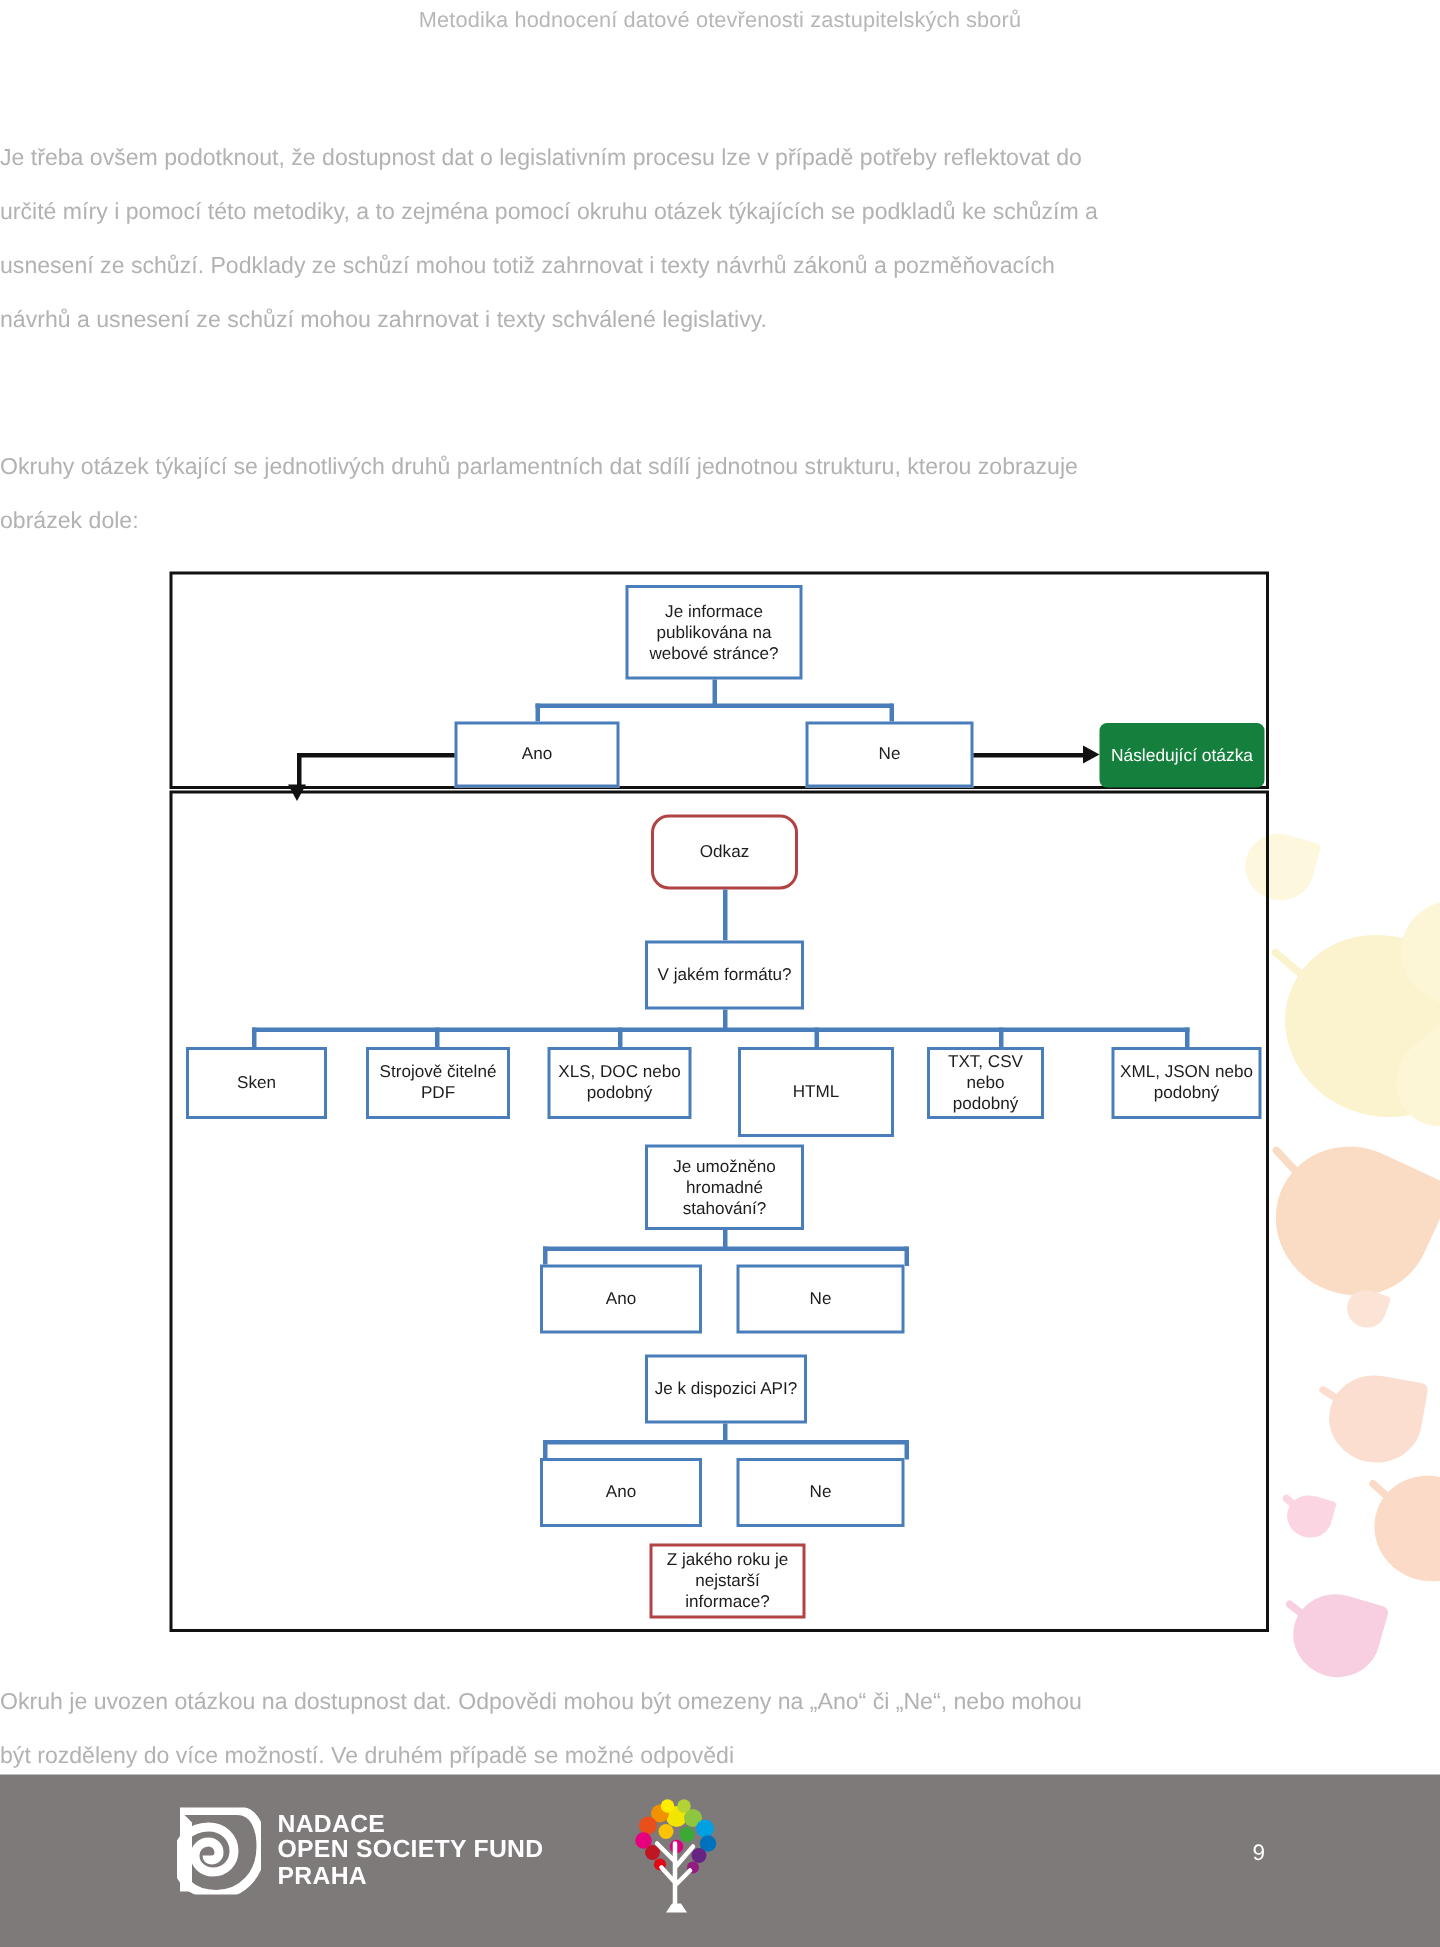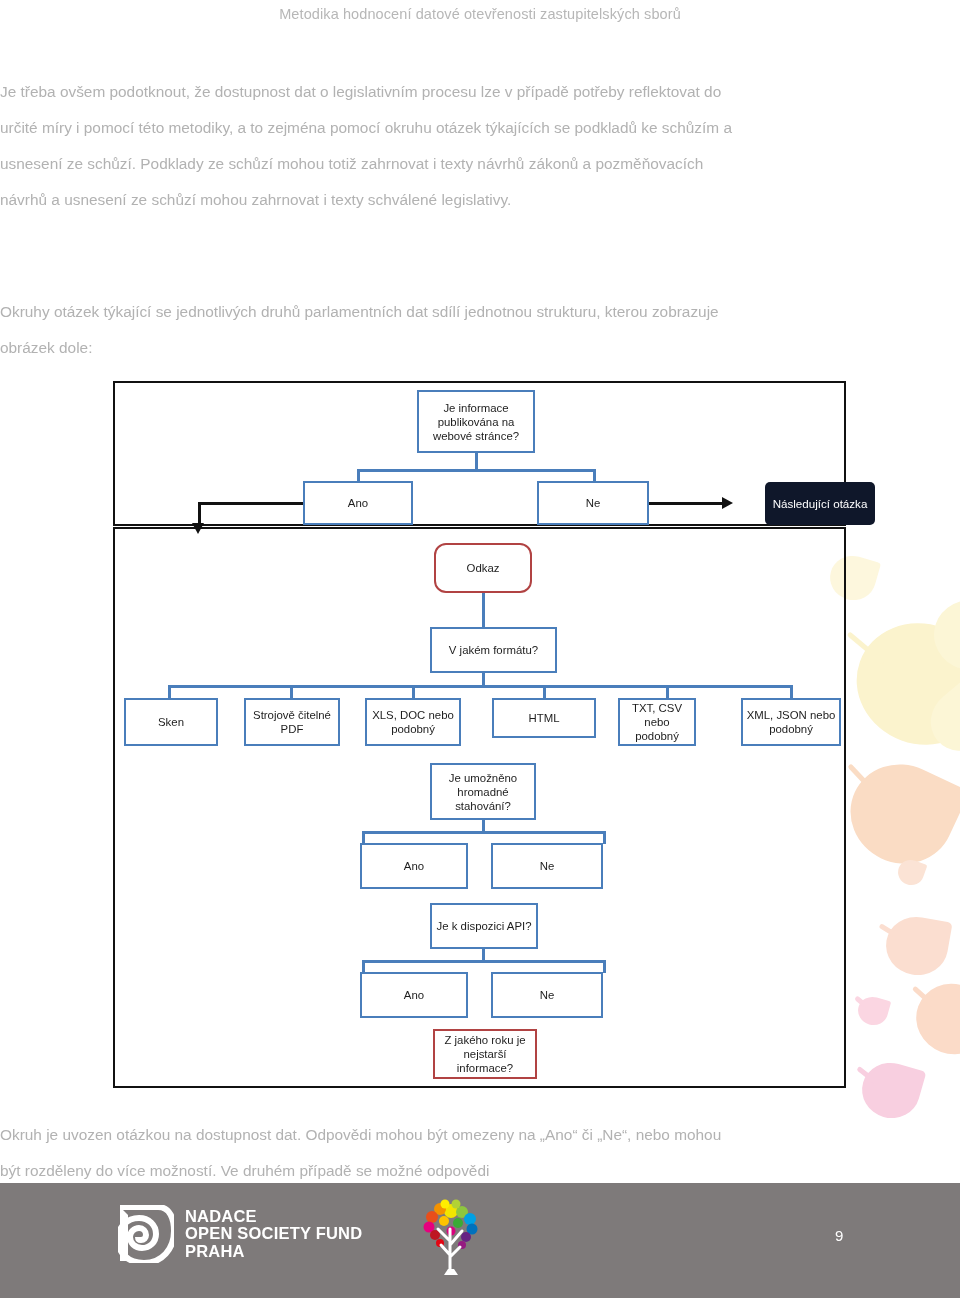--- a/index.html
+++ b/index.html
@@ -32,21 +32,21 @@
     letter-spacing:.1px;
     z-index:3;
   }
   .para{
     color:#b2b2b2;
     font-size:15.4px;
     line-height:36px;
     text-align:left;
     margin:0;
   }
-  .para-1{position:absolute;top:74px;width:740px;}
+  .para-1{position:absolute;top:88px;width:740px;}
   .para-2{position:absolute;top:294px;width:740px;}
   .para-3{position:absolute;top:1117px;width:745px;}
 
   
   .figure{
     position:absolute;left:113px;top:381px;width:733px;height:707px;z-index:3;
   }
   .fig-sec{
     position:absolute;left:0;
     width:100%;
@@ -64,23 +64,22 @@
     background:#ffffff;
     color:#1d1d1d;
     font-size:11.4px;
     line-height:14px;
     display:flex;align-items:center;justify-content:center;
     text-align:center;
     padding:2px 3px;
   }
   .node.red{border-color:#b14343;}
   .node.dark{
-    border:none;background:#0f172a;color:#ffffff;border-radius:5px;
+    border:none;background:#15803d;color:#ffffff;border-radius:5px;
     font-size:11.6px;
-    margin-left:32px;
   }
 
   
   .conn{position:absolute;background:#4a7ebb;}
   .conn.v{width:2.5px;}
   .conn.h{height:2.5px;}
   .blk{position:absolute;background:#111;}
   .blk.v{width:2.5px;}
   .blk.h{height:2.5px;}
   .arrow-head{
@@ -192,35 +191,35 @@
   <div class="blk v" style="left:85px;top:121px;height:26px;"></div>
   <div class="arrow-head arrow-down" style="left:79px;top:142px;"></div>
 
   <div class="blk h" style="left:536px;top:121px;width:76px;"></div>
   <div class="arrow-head arrow-right" style="left:609px;top:116px;"></div>
 
   <div class="node red" style="left:321px;top:162px;width:98px;height:50px;border-radius:12px;">Odkaz</div>
 
   <div class="conn v" style="left:369px;top:212px;height:34px;"></div>
 
-  <div class="node" style="left:317px;top:246px;width:127px;height:46px;">V jakém formátu?</div>
+  <div class="node" style="left:317px;top:246px;width:106px;height:46px;">V jakém formátu?</div>
 
   <div class="conn v" style="left:369px;top:292px;height:14px;"></div>
   <div class="conn h" style="left:55px;top:304px;width:625px;"></div>
   <div class="conn v" style="left:55px;top:304px;height:14px;"></div>
   <div class="conn v" style="left:177px;top:304px;height:14px;"></div>
   <div class="conn v" style="left:299px;top:304px;height:14px;"></div>
   <div class="conn v" style="left:430px;top:304px;height:14px;"></div>
   <div class="conn v" style="left:553px;top:304px;height:14px;"></div>
   <div class="conn v" style="left:677px;top:304px;height:14px;"></div>
 
   <div class="node" style="left:11px;top:317px;width:94px;height:48px;">Sken</div>
   <div class="node" style="left:131px;top:317px;width:96px;height:48px;">Strojově čitelné PDF</div>
   <div class="node" style="left:252px;top:317px;width:96px;height:48px;">XLS, DOC nebo podobný</div>
-  <div class="node" style="left:379px;top:317px;width:104px;height:40px;">HTML</div>
+  <div class="node" style="left:379px;top:317px;width:104px;height:60px;">HTML</div>
   <div class="node" style="left:505px;top:317px;width:78px;height:48px;">TXT, CSV nebo podobný</div>
   <div class="node" style="left:628px;top:317px;width:100px;height:48px;">XML, JSON nebo podobný</div>
 
   <div class="node" style="left:317px;top:382px;width:106px;height:57px;text-align:center;">Je umožněno hromadné stahování?</div>
 
   <div class="conn v" style="left:369px;top:439px;height:13px;"></div>
   <div class="conn h" style="left:249px;top:450px;width:243px;"></div>
   <div class="conn v" style="left:249px;top:450px;height:13px;"></div>
   <div class="conn v" style="left:490px;top:450px;height:13px;"></div>
 

